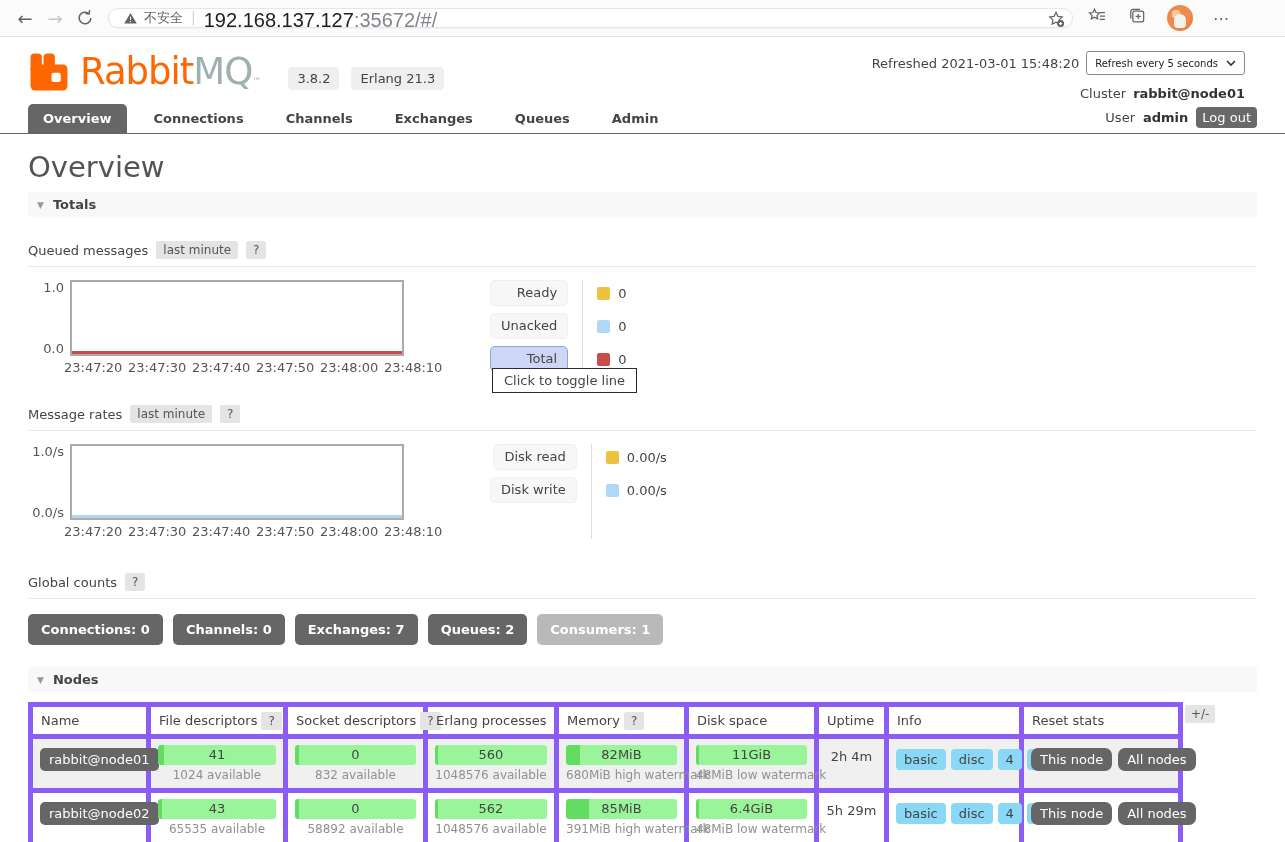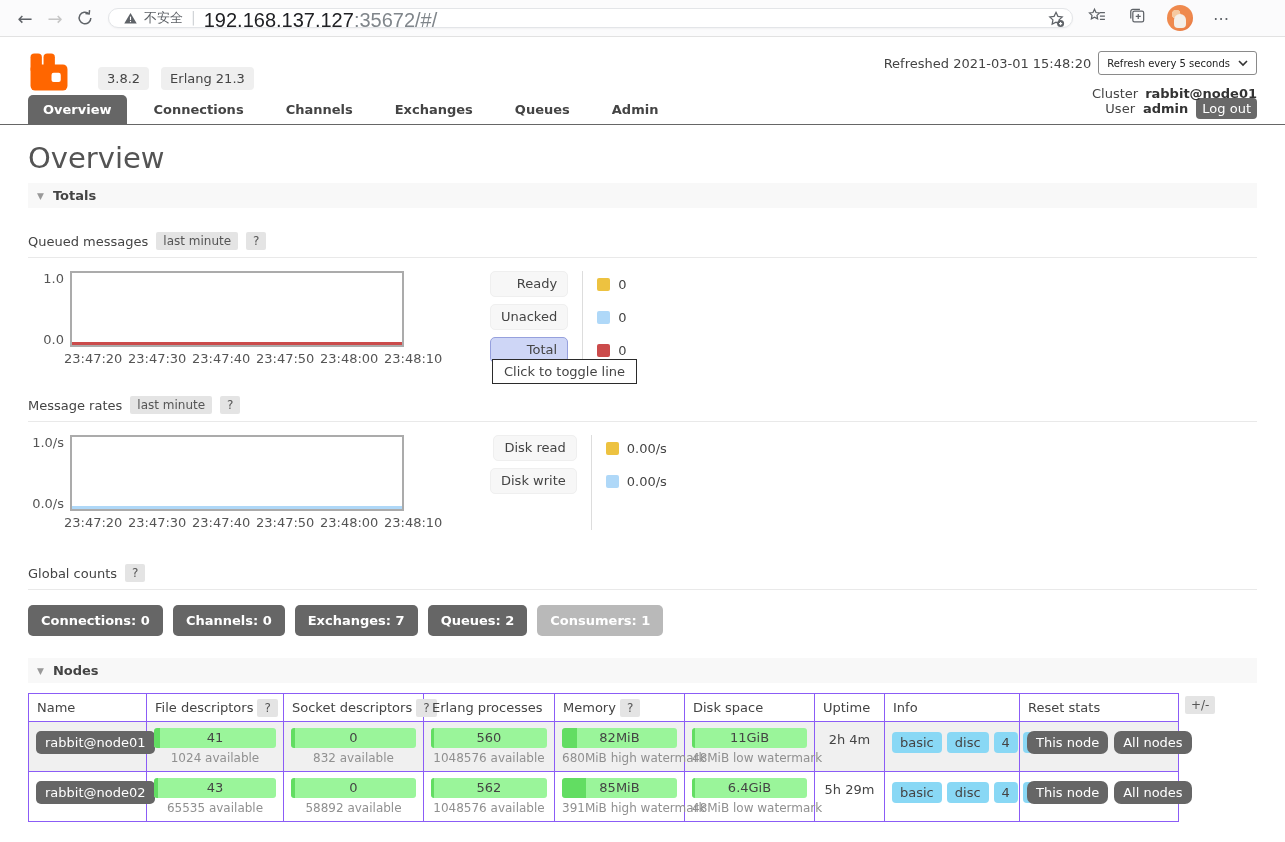--- a/index.html
+++ b/index.html
@@ -34,21 +34,21 @@
   .rmq-header { position:relative; padding:14px 28px 0 28px; }
   .logo-row { display:flex; align-items:flex-start; gap:10px; }
   .logo-mark { width:42px; height:42px; }
   .logo-text { font-size:37px; letter-spacing:-1px; line-height:42px; }
   .logo-text .orange { color:#ff6600; }
   .logo-text .gray { color:#9fb0b1; }
   .logo-text .tm { font-size:9px; color:#9fb0b1; vertical-align:baseline; }
   .ver-badges { display:flex; gap:12px; margin:16px 0 0 18px; }
   .badge-gray { background:#efefef; border-radius:4px; padding:4px 9px; font-size:13px; color:#444; }
 
-  .hdr-right { position:absolute; top:14px; right:28px; text-align:right; font-size:13px; color:#444; }
+  .hdr-right { position:absolute; top:14px; right:40px; text-align:right; font-size:13px; color:#444; }
   .hdr-line { margin-bottom:6px; height:24px; display:flex; justify-content:flex-end; align-items:center; gap:7px; }
   .sel { display:inline-flex; align-items:center; gap:8px; border:1px solid #8a8a8a; border-radius:3px;
          background:#fff; padding:2px 8px; font-size:10px; color:#222; height:24px; cursor:pointer; }
   .chev { width:10px; height:10px; }
   b { color:#333; }
 
   
   .tabbar { display:flex; align-items:flex-end; border-bottom:1px solid #666; padding:0 28px; margin-top:2px; }
   .tab { font-size:13px; font-weight:bold; color:#444; padding:7px 15px; margin-right:12px; cursor:pointer; }
   .tab.active { background:#666; color:#fff; border-radius:5px 5px 0 0; }
@@ -95,21 +95,21 @@
              padding:4px 11px; font-size:13px; color:#444; white-space:nowrap; z-index:5; }
 
   .count-row { display:flex; gap:10px; margin:15px 0 6px; }
   .count-btn { background:#666; color:#fff; font-size:13px; font-weight:bold; border-radius:5px;
                padding:8px 13px; cursor:pointer; }
   .count-btn.muted { background:#b9b9b9; cursor:default; }
 
   
   .table-wrap { position:relative; margin-top:4px; }
   table { border-collapse:collapse; table-layout:fixed; width:1150px; font-size:13px; }
-  th,td { border:1px solid #8b5cf6; text-align:left; vertical-align:top; }
+  th,td { border:5px solid #8b5cf6; text-align:left; vertical-align:top; }
   th { font-weight:normal; color:#444; padding:6px 8px; white-space:nowrap; }
   th .mini-badge { margin-left:4px; }
   td { padding:6px 7px; }
   tr.alt { background:#f0f0f0; }
   .node-btn { background:#666; color:#fff; border-radius:5px; padding:4px 9px; display:inline-block;
               font-size:13px; cursor:pointer; margin-top:3px; }
   .bar { height:20px; background:#9af59a; border-radius:3px; position:relative; overflow:hidden;
          text-align:center; line-height:20px; color:#444; }
   .bar-fill { position:absolute; left:0; top:0; bottom:0; background:#62dd62; border-radius:3px 0 0 3px; }
   .bar-val { position:relative; z-index:1; }
@@ -175,20 +175,21 @@
 </div>
 
 <div class="rmq-header">
   <div class="logo-row">
     <svg class="logo-mark" viewBox="0 0 100 100">
       <rect x="6" y="6" width="27" height="46" rx="9" fill="#ff6600"></rect>
       <rect x="37" y="6" width="27" height="46" rx="9" fill="#ff6600"></rect>
       <rect x="6" y="32" width="88" height="62" rx="11" fill="#ff6600"></rect>
       <rect x="56" y="52" width="22" height="22" rx="5" fill="#ffffff"></rect>
     </svg>
+    <div class="logo-text"><span class="orange">Rabbit</span><span class="gray">MQ</span><span class="tm">™</span></div>
     <div class="ver-badges">
       <span class="badge-gray">3.8.2</span>
       <span class="badge-gray">Erlang 21.3</span>
     </div>
   </div>
 
   <div class="hdr-right">
     <div class="hdr-line">
       <span>Refreshed 2021-03-01 15:48:20</span>
       <span class="sel">

